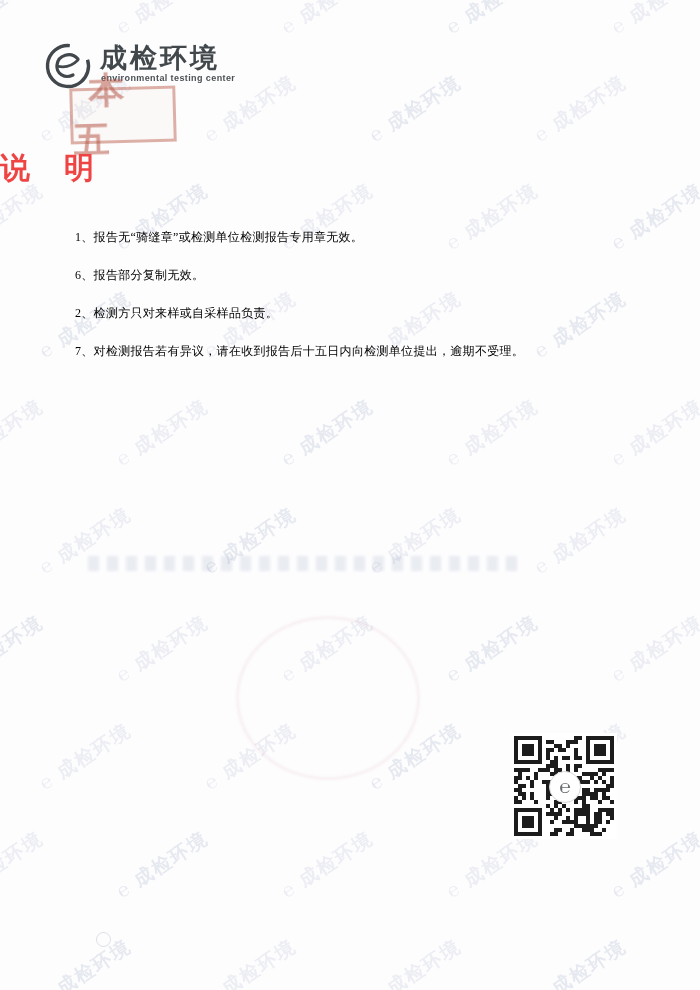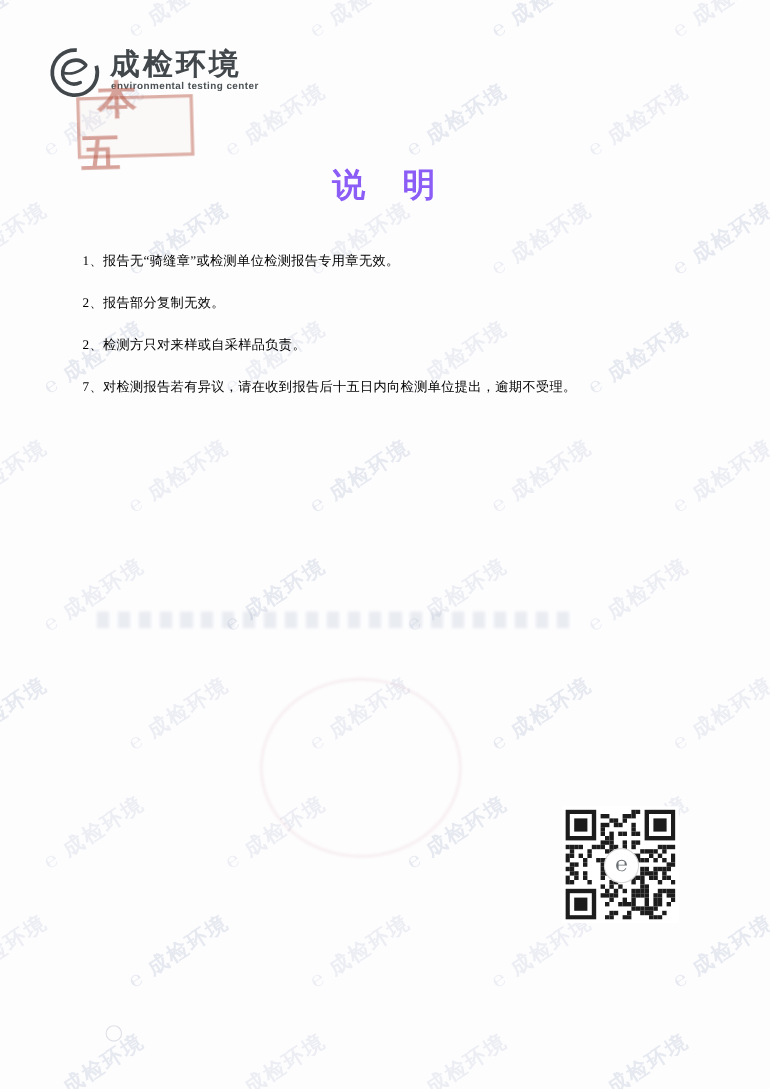--- a/index.html
+++ b/index.html
@@ -33,22 +33,22 @@
 
   
   .stamp{position:absolute;left:70px;top:87px;width:100px;height:50px;
       border:3px solid rgba(183,88,70,0.45);transform:rotate(-1.6deg);
       display:flex;align-items:center;justify-content:center;
       color:rgba(183,88,70,0.55);font-size:36px;font-weight:bold;
       letter-spacing:16px;text-indent:16px;filter:blur(0.4px);
       background:rgba(220,150,140,0.05);}
 
   
-  .doc-title{position:absolute;left:0;top:148px;width:100%;text-align:center;
-      font-size:30px;font-weight:600;color:#8b5cf6;letter-spacing:2px;}
+  .doc-title{position:absolute;left:0;top:148px;width:100%;
+      font-size:30px;font-weight:600;color:#ef4444;letter-spacing:2px;}
   .notes{position:absolute;left:75px;top:229px;width:620px;}
   .notes p{margin:0 0 21px 0;font-size:12px;line-height:17px;color:#000000;
       white-space:nowrap;letter-spacing:0.3px;}
 
   
   .footer{position:absolute;left:93px;top:740px;font-size:15px;color:#2a3138;}
   .footer .row{margin-bottom:15px;white-space:nowrap;}
   .footer .lbl{letter-spacing:1px;}
   .footer .val{font-family:"Liberation Serif","DejaVu Serif",serif;}
 
@@ -143,21 +143,21 @@
     <div class="brand-cn">成检环境</div>
     <div class="brand-en">environmental testing center</div>
   </div>
 
   <div class="stamp">本五</div>
 
   <div class="doc-title">说　明</div>
 
   <div class="notes">
     <p>1、报告无“骑缝章”或检测单位检测报告专用章无效。</p>
-    <p>2、报告部分复制无效。</p>
+    <p>6、报告部分复制无效。</p>
     <p>2、检测方只对来样或自采样品负责。</p>
     <p>7、对检测报告若有异议，请在收到报告后十五日内向检测单位提出，逾期不受理。</p>
   </div>
 
 
   <div class="qr">
     <svg id="qr-svg" width="100" height="100" viewBox="0 0 100 100">
         <rect x="60" y="0" width="4" height="4" fill="#1c1c1c"></rect>
         <rect x="64" y="0" width="4" height="4" fill="#1c1c1c"></rect>
         <rect x="32" y="4" width="4" height="4" fill="#1c1c1c"></rect>

